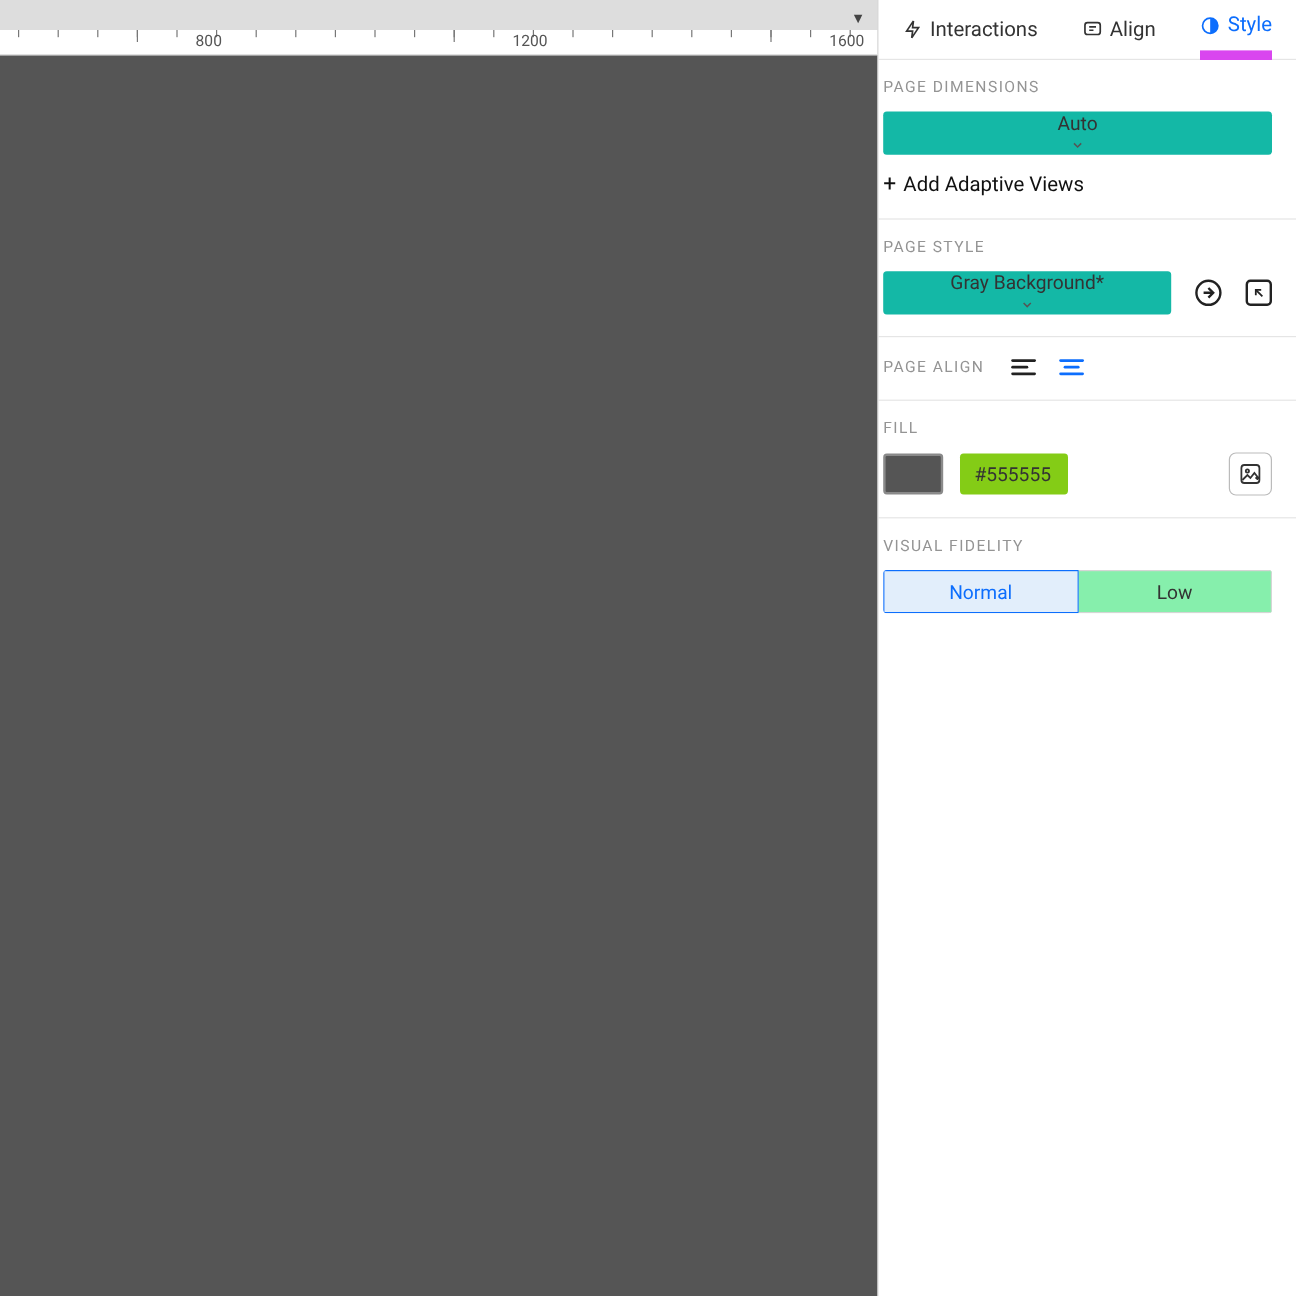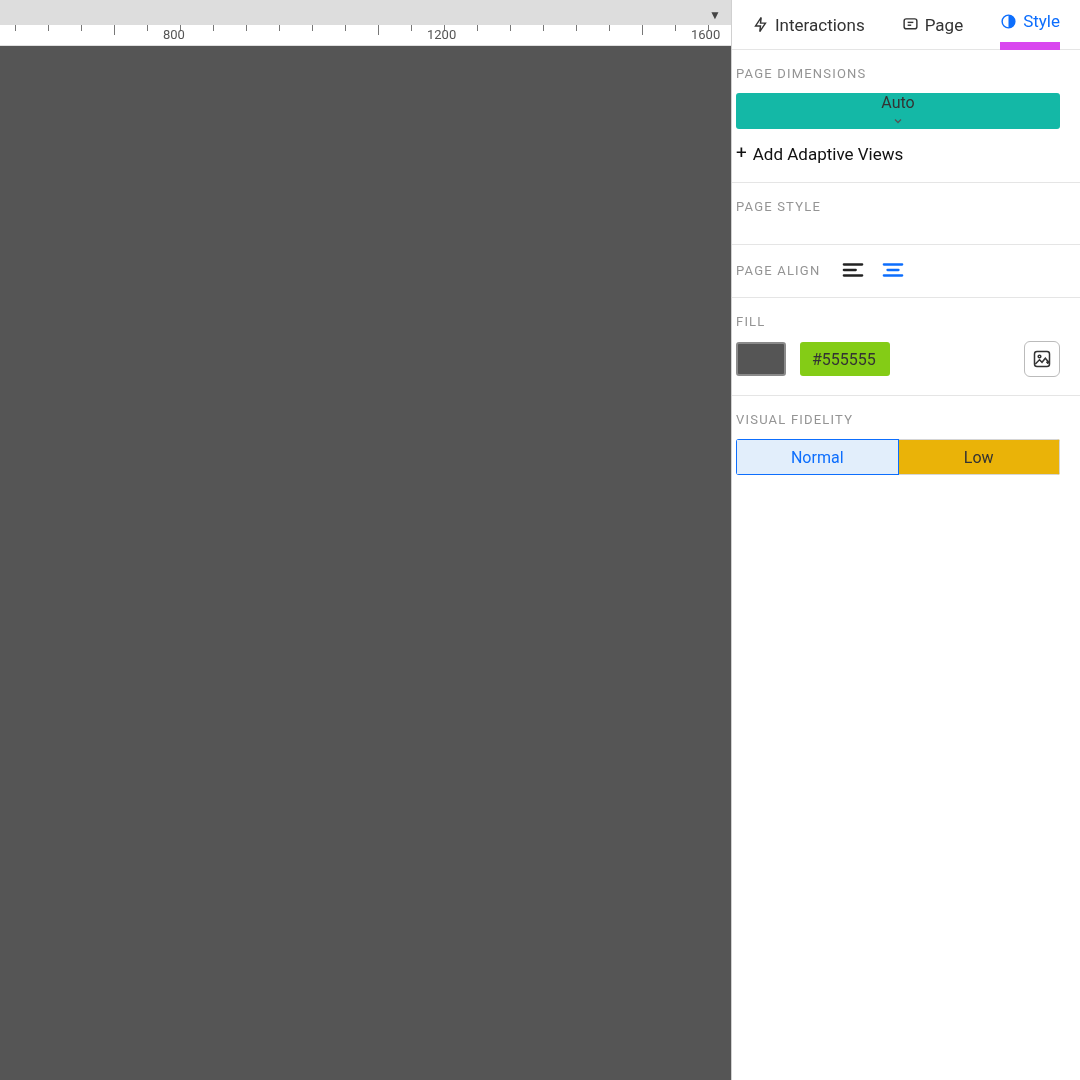--- a/index.html
+++ b/index.html
@@ -31,21 +31,21 @@
 .align-row{display:flex;align-items:center;gap:22px;}
 .align-row .section-label{margin:0;}
 .align-btn{cursor:pointer;display:flex;align-items:center;justify-content:center;}
 .fill-row{display:flex;align-items:center;gap:14px;}
 .swatch{width:50px;height:34px;background:#555555;border:2px solid #8a8a8a;border-radius:3px;cursor:pointer;}
 .hex{background:#84cc16;border-radius:3px;height:34px;display:flex;align-items:center;padding:0 12px;font-size:16px;color:#333;min-width:90px;}
 .img-btn{margin-left:auto;width:36px;height:36px;border:1.5px solid #bbb;border-radius:6px;display:flex;align-items:center;justify-content:center;cursor:pointer;color:#333;}
 .segmented{display:flex;width:100%;border-radius:3px;overflow:hidden;}
 .segmented .seg{flex:1;height:36px;display:flex;align-items:center;justify-content:center;font-size:16px;cursor:pointer;}
 .segmented .seg.sel{background:#e2eefb;color:#0d6efd;border:1.5px solid #0d6efd;}
-.segmented .seg.unsel{background:#eab308;color:#333;border:1px solid #d5d5d5;border-left:none;}
+.segmented .seg.unsel{background:#86efac;color:#333;border:1px solid #d5d5d5;border-left:none;}
 </style>
 </head>
 <body>
 
 <div class="app">
   <div class="canvas-area">
     <div class="top-strip">
       <span class="chev">▼</span>
     </div>
     <div class="ruler" id="ruler">
@@ -88,21 +88,21 @@
             <polyline points="13 2 5 14 12 14 11 22 19 10 12 10 13 2"></polyline>
           </svg>
         <span>Interactions</span>
       </div>
       <div class="tab">
         <svg viewBox="0 0 24 24" fill="none" stroke="currentColor" stroke-width="2">
             <rect x="3" y="4" width="18" height="14" rx="3"></rect>
             <line x1="8" y1="9" x2="16" y2="9"></line>
             <line x1="8" y1="13" x2="13" y2="13"></line>
           </svg>
-        <span>Page</span>
+        <span>Align</span>
       </div>
       <div class="tab active">
         <svg viewBox="0 0 24 24" fill="none" stroke="currentColor" stroke-width="2">
             <circle cx="12" cy="12" r="9"></circle>
             <path d="M12 3 A9 9 0 0 1 12 21" fill="currentColor" stroke="none"></path>
           </svg>
         <span>Style</span>
       </div>
     </div>
 
@@ -115,20 +115,41 @@
             </svg></span>
       </div>
       <div class="add-link">
         <span class="plus">+</span>
         <span>Add Adaptive Views</span>
       </div>
     </div>
 
     <div class="section">
       <div class="section-label">Page Style</div>
+      <div class="page-style-row">
+        <div class="select">
+          <span>Gray Background*</span>
+          <span><svg width="12" height="12" viewBox="0 0 24 24" fill="none" stroke="#555" stroke-width="2.5">
+                <polyline points="6 9 12 15 18 9"></polyline>
+              </svg></span>
+        </div>
+        <div class="icon-btn">
+          <svg width="24" height="24" viewBox="0 0 24 24" fill="none" stroke="currentColor" stroke-width="2">
+              <circle cx="12" cy="12" r="10"></circle>
+              <path d="M8 12h7"></path>
+              <path d="M12 8l4 4-4 4"></path>
+            </svg>
+        </div>
+        <div class="icon-btn boxed">
+          <svg width="12" height="12" viewBox="0 0 24 24" fill="none" stroke="currentColor" stroke-width="3">
+              <path d="M18 18L7 7"></path>
+              <path d="M7 16V7h9"></path>
+            </svg>
+        </div>
+      </div>
     </div>
 
     <div class="section">
       <div class="align-row">
         <div class="section-label">Page Align</div>
         <div class="row-icons">
           <div class="align-btn">
             <svg width="22" height="18" viewBox="0 0 24 18" stroke="#222" stroke-width="2.5" stroke-linecap="round">
                 <line x1="2" y1="3" x2="22" y2="3"></line>
                 <line x1="2" y1="9" x2="15" y2="9"></line>

